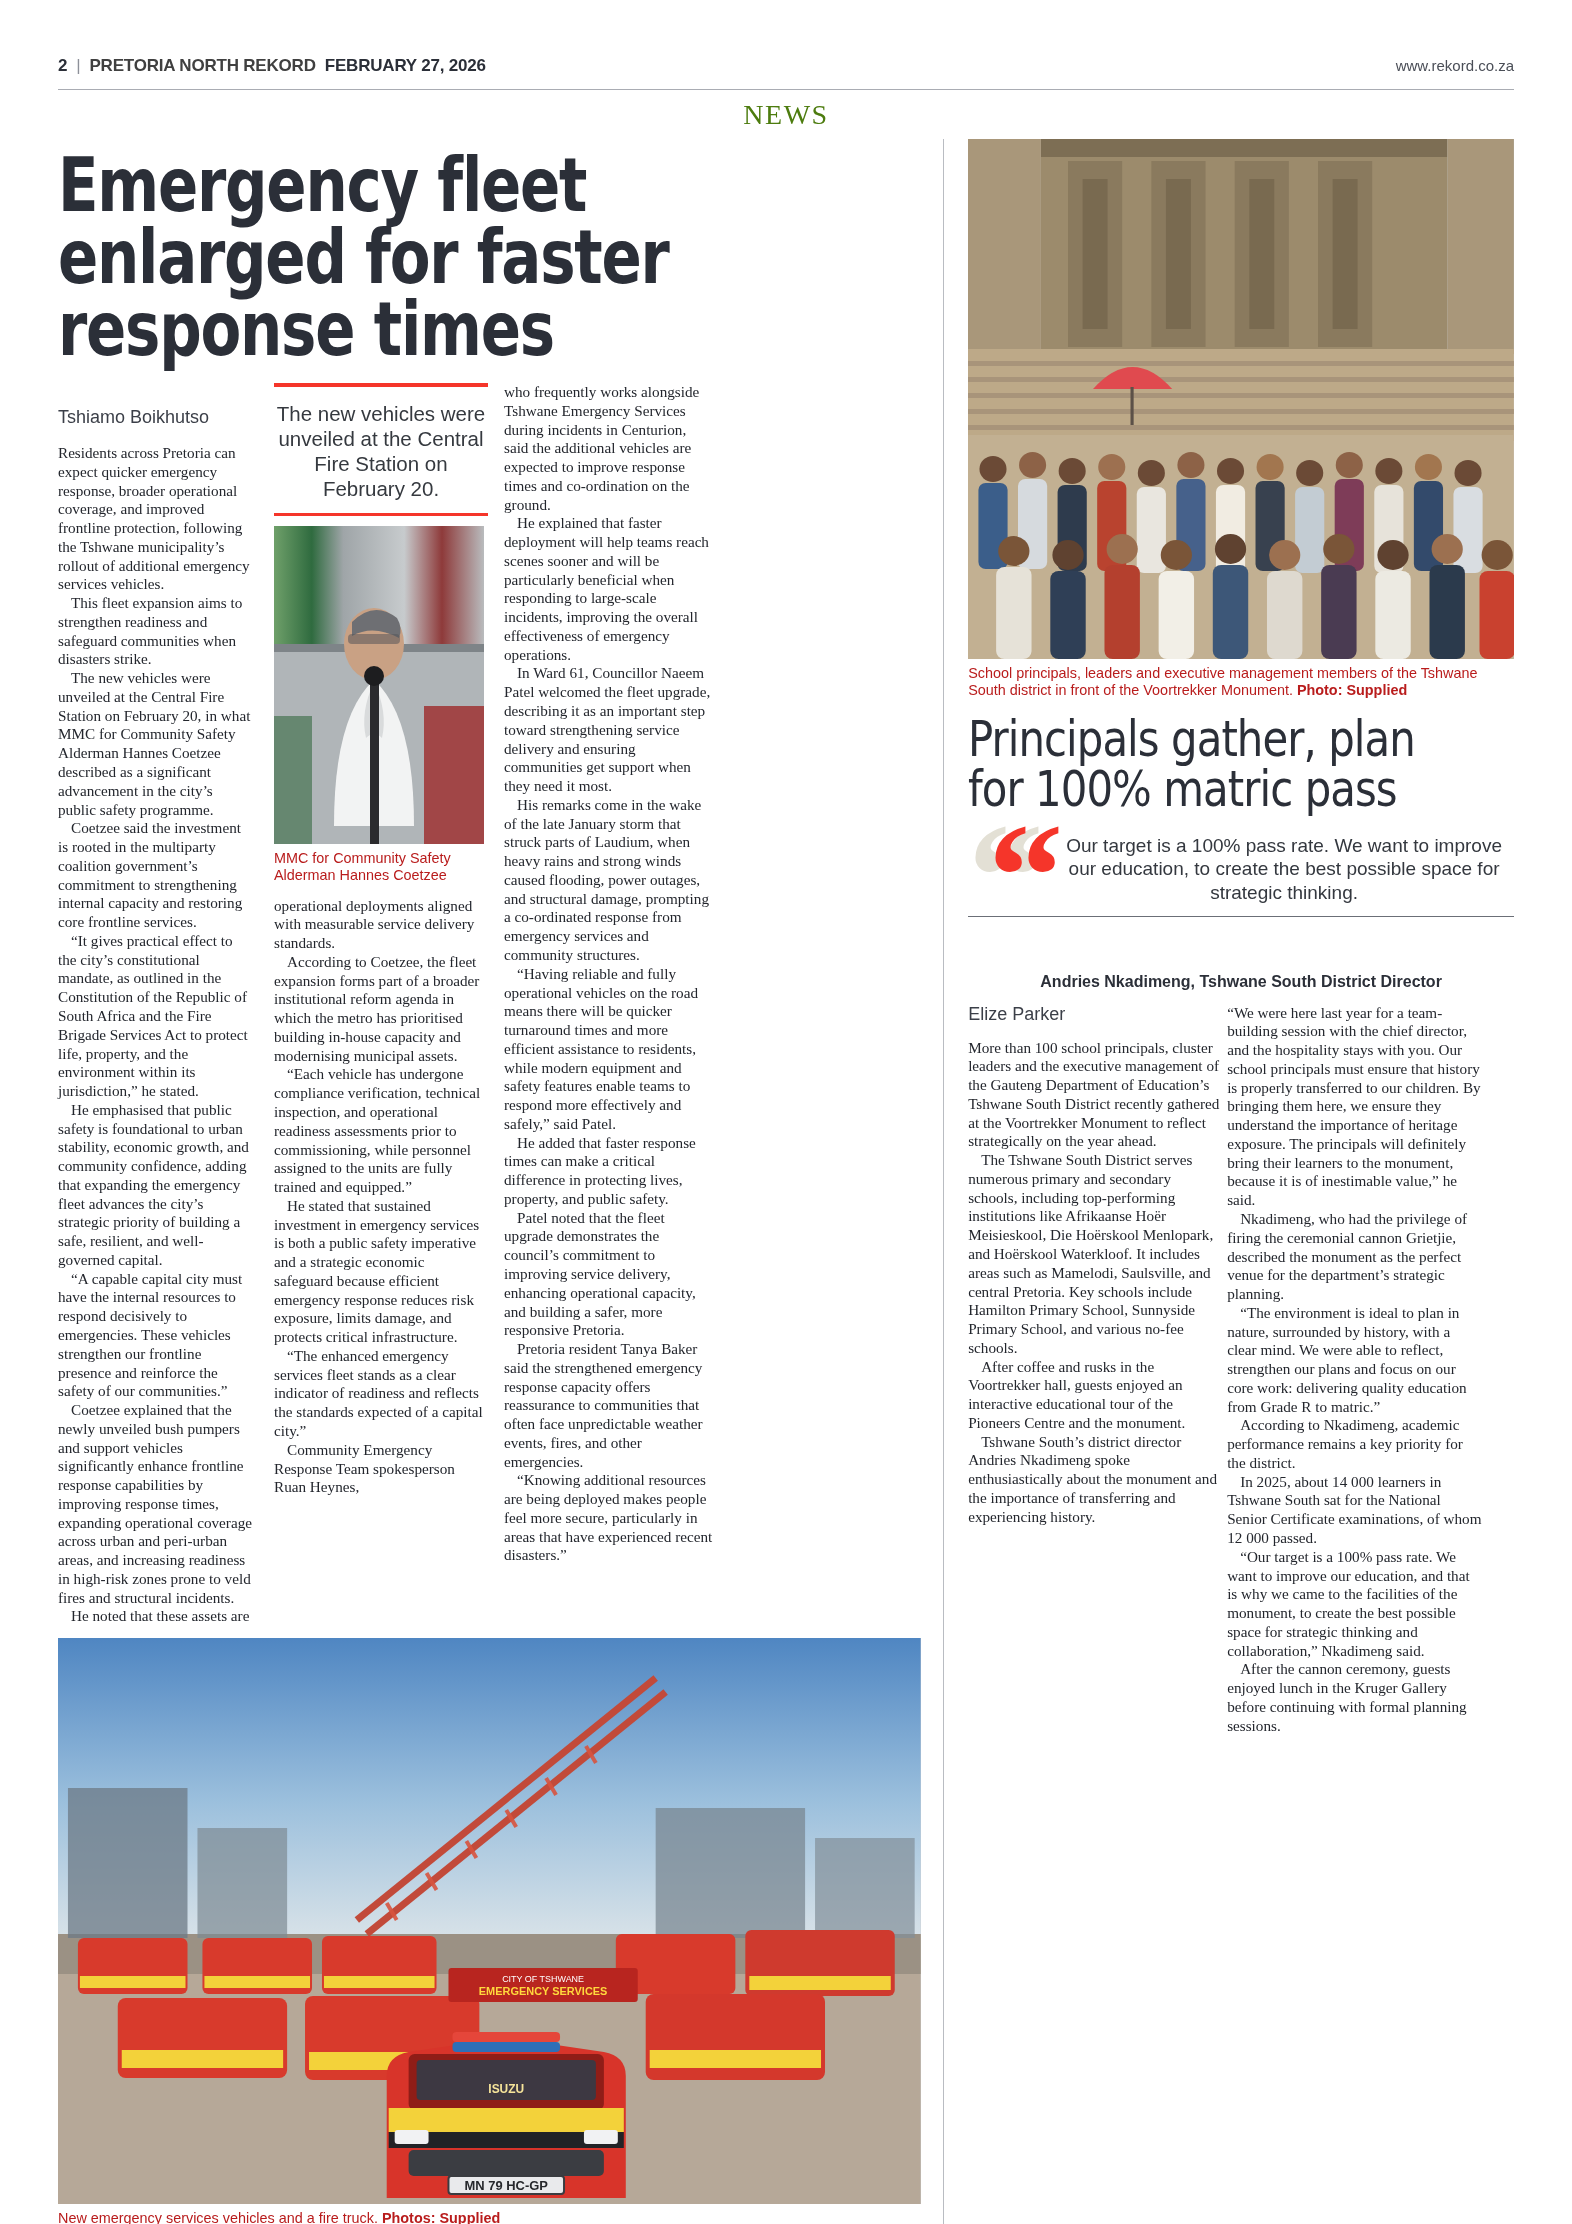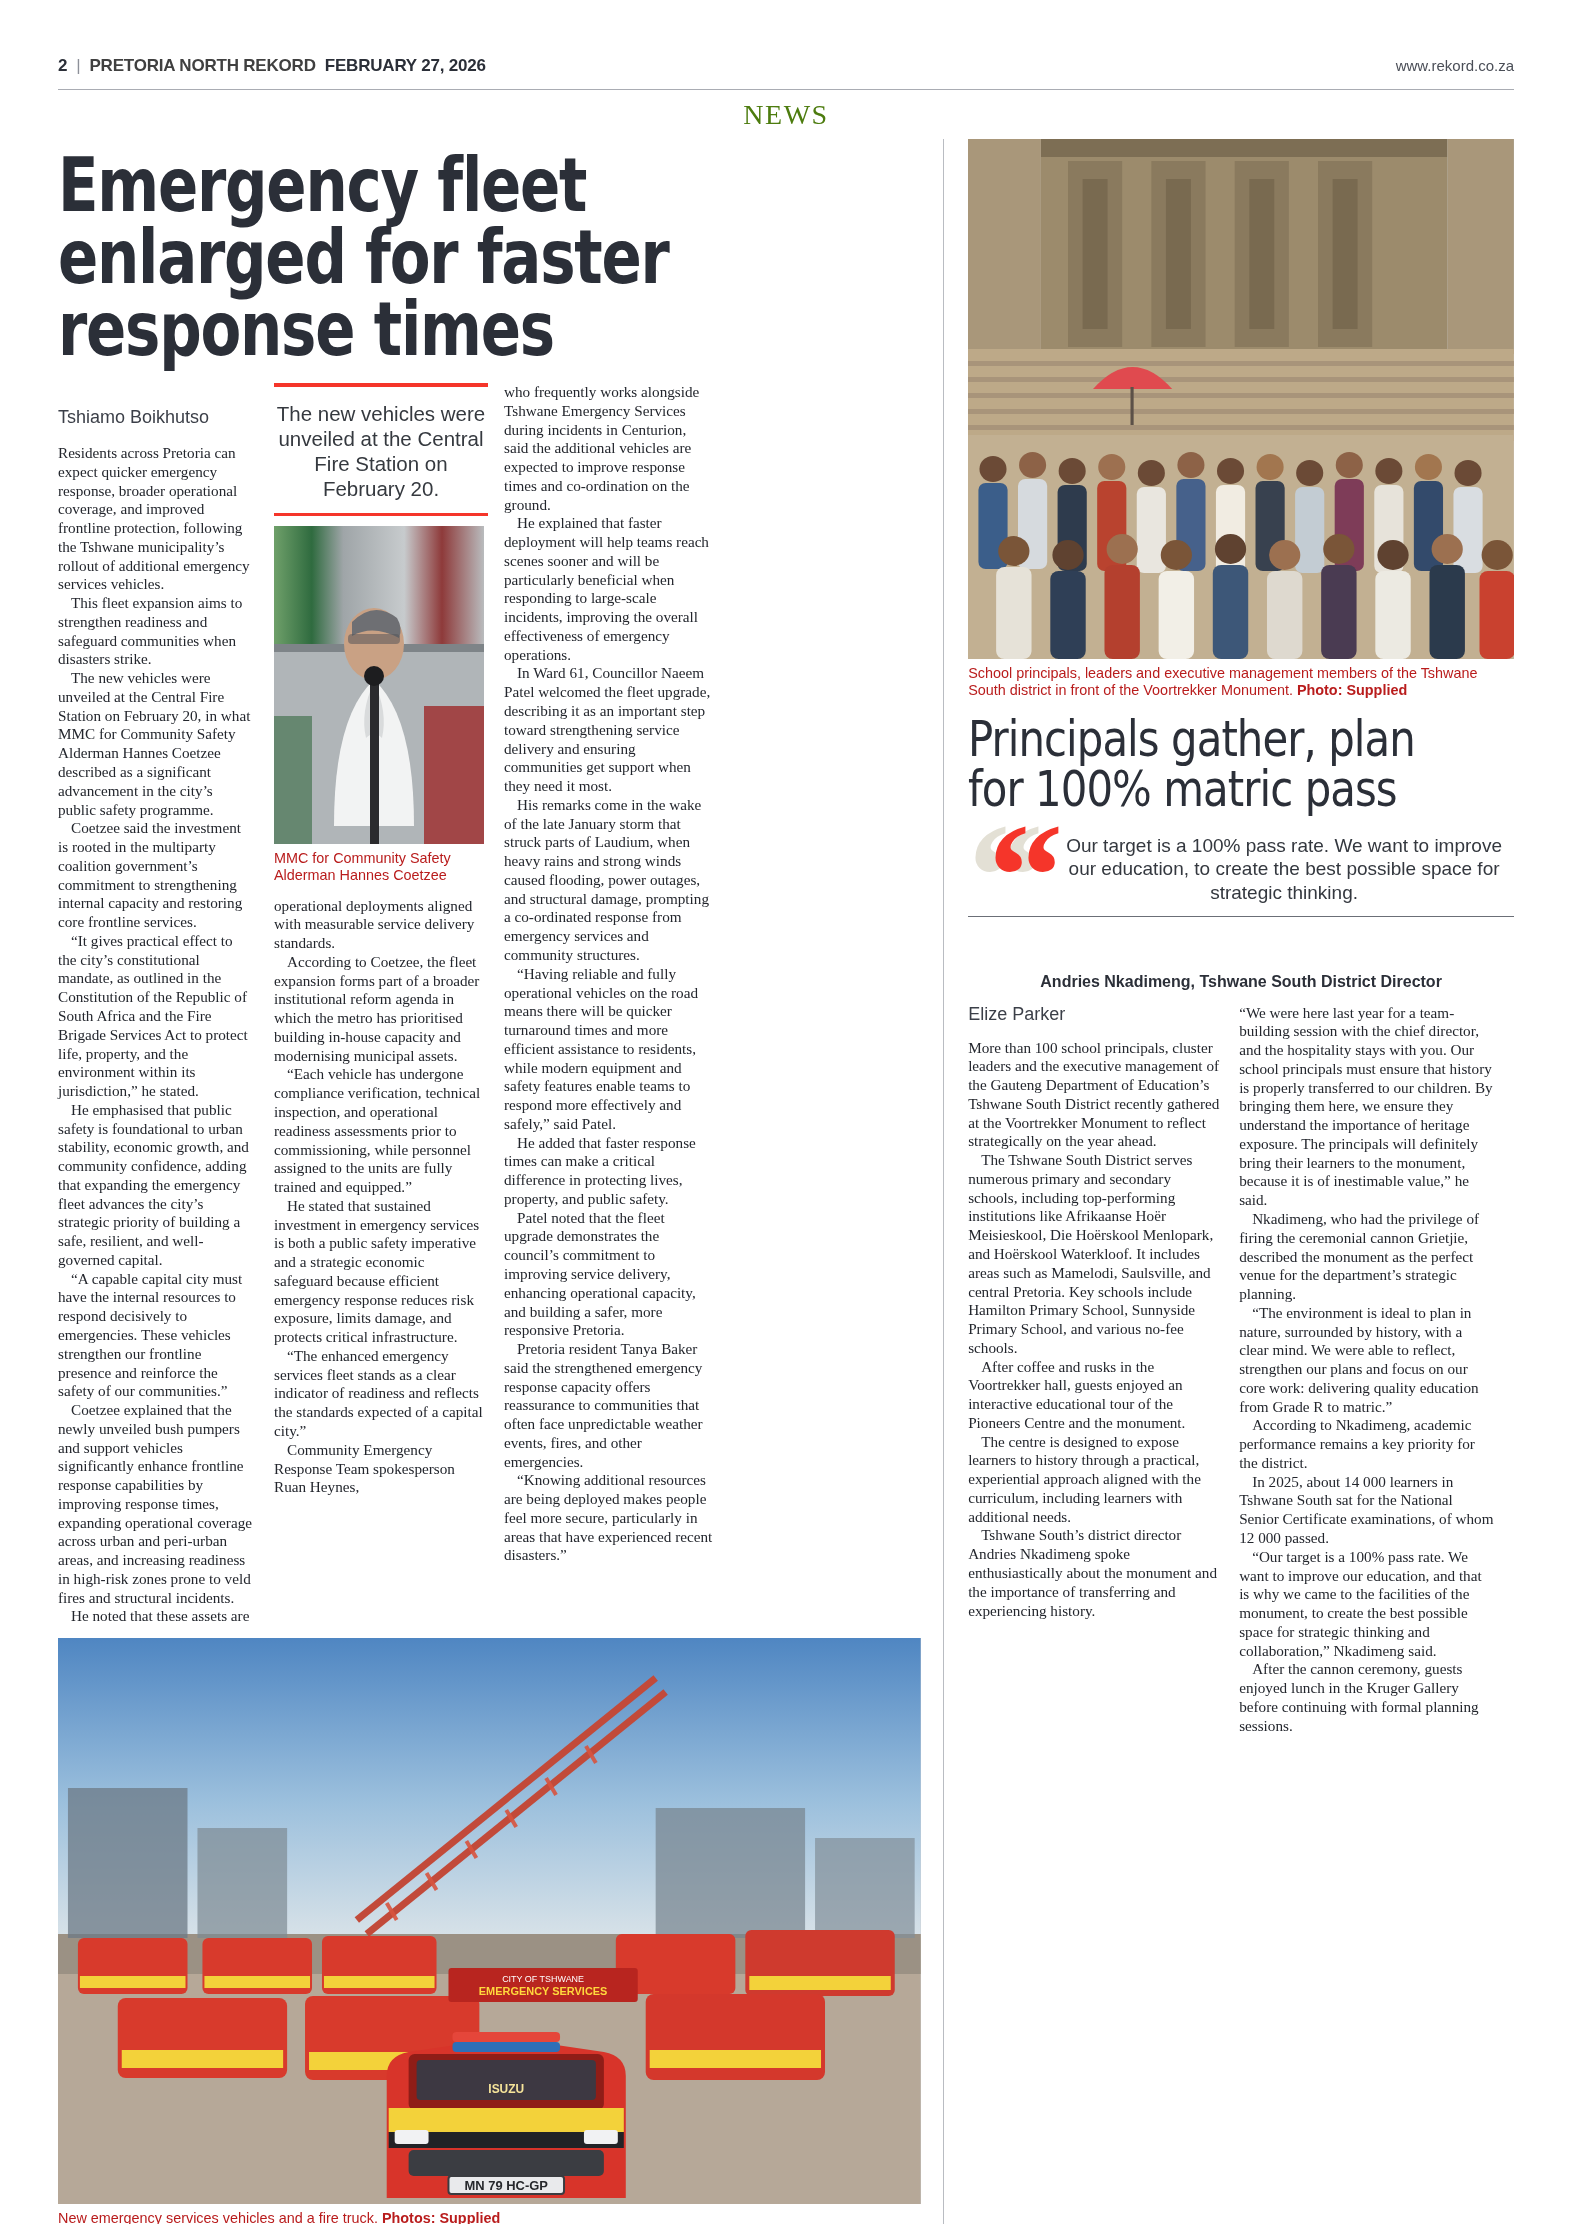--- a/index.html
+++ b/index.html
@@ -81,21 +81,21 @@
   .qm-grey, .qm-red { position:absolute; top:0; font-family:"Liberation Serif", serif;
                       font-size:150px; line-height:0.62; font-weight:bold; }
   .qm-grey { left:0; color:#e3e0d5; }
   .qm-red  { left:20px; color:#f5352a; }
   .quote-text { font-size:19px; line-height:1.25; text-align:center; color:#34383f;
                 flex:1; padding-top:4px; }
   .attrib-rule { border-top:1.5px solid #6b6f77; margin-top:8px; }
   .attrib { text-align:center; font-weight:bold; font-size:16px; color:#2b2f38;
             padding:8px 0 4px;margin-top:48px; }
   .byline2 { font-size:18px; color:#3b3f48; margin-top:14px; }
-  .cols2 { display:flex; gap:16px; margin-top:9px; }
+  .cols2 { display:flex; gap:4px; margin-top:9px; }
   .col2 { width:255px; }
 
   
   .ph-monument { height:520px; }
   .ph-mmc { height:318px; }
   .ph-fleet { height:566px; }
 </style>
 </head>
 <body>
 
@@ -381,21 +381,20 @@
       <div class="attrib-rule"></div>
       <div class="attrib">Andries Nkadimeng, Tshwane South District Director</div>
 
       <div class="cols2">
         <div class="col2">
           <div class="byline2" style="margin-top:0">Elize Parker</div>
           <div style="height:14px"></div>
           <p class="body">More than 100 school principals, cluster leaders and the executive management of the Gauteng Department of Education’s Tshwane South District recently gathered at the Voortrekker Monument to reflect strategically on the year ahead.</p>
           <p class="body">The Tshwane South District serves numerous primary and secondary schools, including top-performing institutions like Afrikaanse Hoër Meisieskool, Die Hoërskool Menlopark, and Hoërskool Waterkloof. It includes areas such as Mamelodi, Saulsville, and central Pretoria. Key schools include Hamilton Primary School, Sunnyside Primary School, and various no-fee schools.</p>
           <p class="body">After coffee and rusks in the Voortrekker hall, guests enjoyed an interactive educational tour of the Pioneers Centre and the monument.</p>
-          <p class="body">The centre is designed to expose learners to history through a practical, experiential approach aligned with the curriculum, including learners with additional needs.</p>
           <p class="body">Tshwane South’s district director Andries Nkadimeng spoke enthusiastically about the monument and the importance of transferring and experiencing history.</p>
         </div>
         <div class="col2">
           <p class="body">“We were here last year for a team-building session with the chief director, and the hospitality stays with you. Our school principals must ensure that history is properly transferred to our children. By bringing them here, we ensure they understand the importance of heritage exposure. The principals will definitely bring their learners to the monument, because it is of inestimable value,” he said.</p>
           <p class="body">Nkadimeng, who had the privilege of firing the ceremonial cannon Grietjie, described the monument as the perfect venue for the department’s strategic planning.</p>
           <p class="body">“The environment is ideal to plan in nature, surrounded by history, with a clear mind. We were able to reflect, strengthen our plans and focus on our core work: delivering quality education from Grade R to matric.”</p>
           <p class="body">According to Nkadimeng, academic performance remains a key priority for the district.</p>
           <p class="body">In 2025, about 14 000 learners in Tshwane South sat for the National Senior Certificate examinations, of whom 12 000 passed.</p>
           <p class="body">“Our target is a 100% pass rate. We want to improve our education, and that is why we came to the facilities of the monument, to create the best possible space for strategic thinking and collaboration,” Nkadimeng said.</p>
           <p class="body">After the cannon ceremony, guests enjoyed lunch in the Kruger Gallery before continuing with formal planning sessions.</p>

